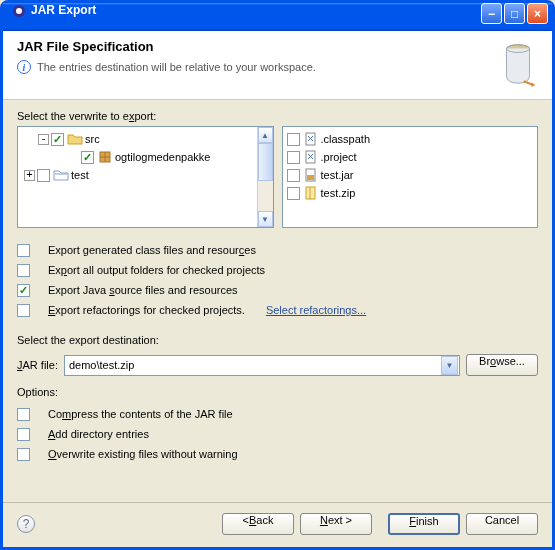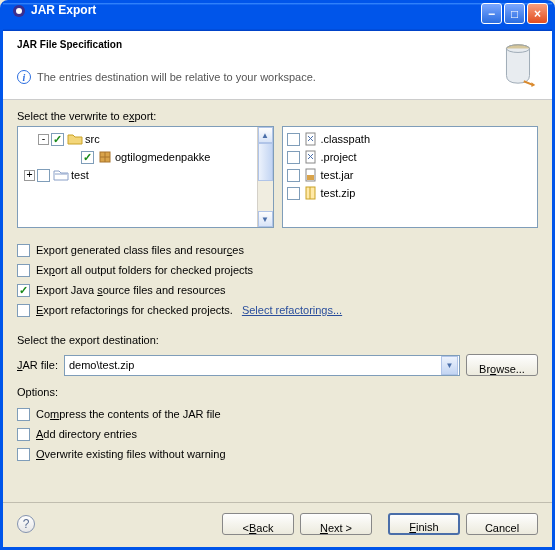--- a/index.html
+++ b/index.html
@@ -47,21 +47,21 @@
   .tbtn.close { background: linear-gradient(to bottom, #f89e7d, #e14d1f); }
   .banner {
     background: white;
     border-bottom: 1px solid #ccc;
     padding: 8px 14px;
     display: flex;
     align-items: flex-start;
     min-height: 62px;
   }
   .banner-left { flex: 1; }
-  .banner-title { font-size: 10px; font-weight: bold; margin-bottom: 20px; }
+  .banner-title { font-size: 13px; font-weight: bold; margin-bottom: 6px; }
   .banner-row { display: flex; align-items: center; gap: 6px; color: #555; }
   .info-icon {
     width: 14px; height: 14px; border-radius: 50%;
     border: 1px solid #2a6de0; color: #2a6de0;
     display: inline-flex; align-items: center; justify-content: center;
     font-size: 10px; font-style: italic; font-family: Georgia, serif;
     font-weight: bold;
   }
   .banner-icon { width: 48px; height: 52px; display:flex;align-items:flex-start;justify-content:flex-end; }
   .jar-icon svg { width: 40px; height: 48px; }
@@ -127,21 +127,21 @@
     display: inline-flex; align-items: center; justify-content: center;
     margin-right: 1px;
   }
   .chk.checked::after {
     content: "✓"; font-size: 11px; color: #198a19;
     line-height:1; font-weight:bold;
   }
   .ticon { width: 16px; height: 16px; display:inline-flex;align-items:center;justify-content:center; }
   .checklist { margin-top: 2px; }
   .checkrow {
-    display: flex; align-items: center; gap: 5px;
+    display: flex; align-items: center; gap: 17px;
     height: 20px;
   }
   .link { color: #2a4e9c; text-decoration: underline; margin-left: 4px; }
   .dest-row {
     display: flex; align-items: center; gap: 6px;
     margin-top: 4px; margin-bottom: 10px;
   }
   .combo {
     flex: 1; height: 21px;
     border: 1px solid #7f9db9; background: white;
@@ -154,21 +154,21 @@
     border: 1px solid #b0c4e8;
     display:flex;align-items:center;justify-content:center;
     font-size: 8px; color:#4a6ea9;
   }
   .btn {
     height: 22px;
     padding: 0 12px;
     border: 1px solid #888;
     border-radius: 3px;
     background: linear-gradient(to bottom, #fefefe, #eceadd);
-    display: inline-flex; align-items: flex-end; justify-content: center;
+    display: inline-flex; align-items: flex-start; justify-content: center;
     min-width: 72px;
   }
   .btn.default { border: 2px solid #4a6ea9; padding: 0 11px; }
   .footer {
     border-top: 1px solid #c0bdaf;
     padding: 10px 14px 12px 14px;
     display: flex; align-items: center; gap: 6px;
   }
   .footer .spacer-flex { flex: 1; }
   .help-icon {

